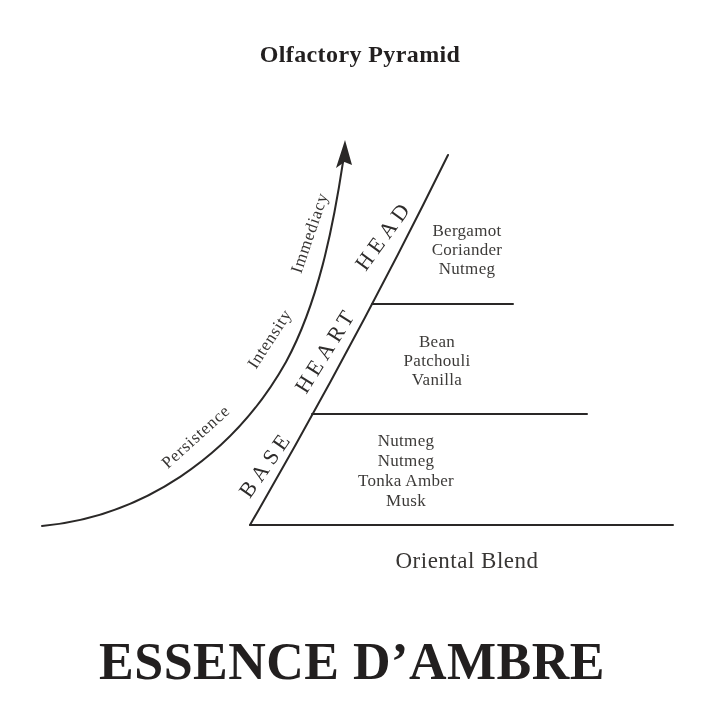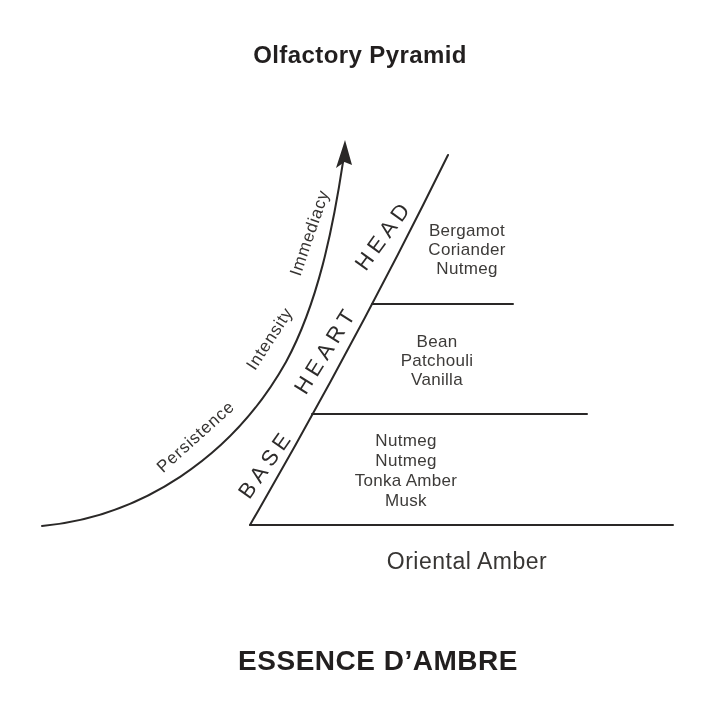--- a/index.html
+++ b/index.html
@@ -1,21 +1,21 @@
 <!DOCTYPE html>
 <html><head>
 <meta charset="utf-8">
 <style>
   html,body{margin:0;padding:0;background:#ffffff;}
   .canvas{
     position:relative;
     width:720px;height:720px;
     background:#ffffff;
     overflow:hidden;
-    font-family:Liberation Sans, sans-serif;
+    font-family:Liberation Serif, serif;
     color:#3a3836;
   }
   .linework{position:absolute;left:0;top:0;}
   .title{
     position:absolute;left:0;top:41px;width:720px;
     text-align:center;
     font-size:24px;font-weight:700;letter-spacing:.4px;
     color:#221f1f;
   }
   .rot{
@@ -38,22 +38,22 @@
   .notes.base{line-height:20px;}
   .blend{
     position:absolute;white-space:nowrap;
     transform:translate(-50%,-50%);
     left:467px;top:561px;
     font-size:23px;letter-spacing:.5px;color:#383634;
   }
   .product{
     position:absolute;white-space:nowrap;
     transform:translate(-50%,-50%);
-    left:378px;top:661px;
-    font-size:28px;font-weight:700;letter-spacing:.5px;
+    left:352px;top:661px;
+    font-size:52px;font-weight:700;letter-spacing:.5px;
     color:#221f1f;
   }
 </style>
 </head>
 <body>
 
 <div class="canvas">
 
   <div class="title">Olfactory Pyramid</div>
 
@@ -92,17 +92,17 @@
     <div>Vanilla</div>
   </div>
 
   <div class="notes base" style="left:406px;top:471px">
     <div>Nutmeg</div>
     <div>Nutmeg</div>
     <div>Tonka Amber</div>
     <div>Musk</div>
   </div>
 
-  <div class="blend">Oriental Amber</div>
+  <div class="blend">Oriental Blend</div>
 
   <div class="product">ESSENCE D’AMBRE</div>
 
 </div>
 
 </body></html>

